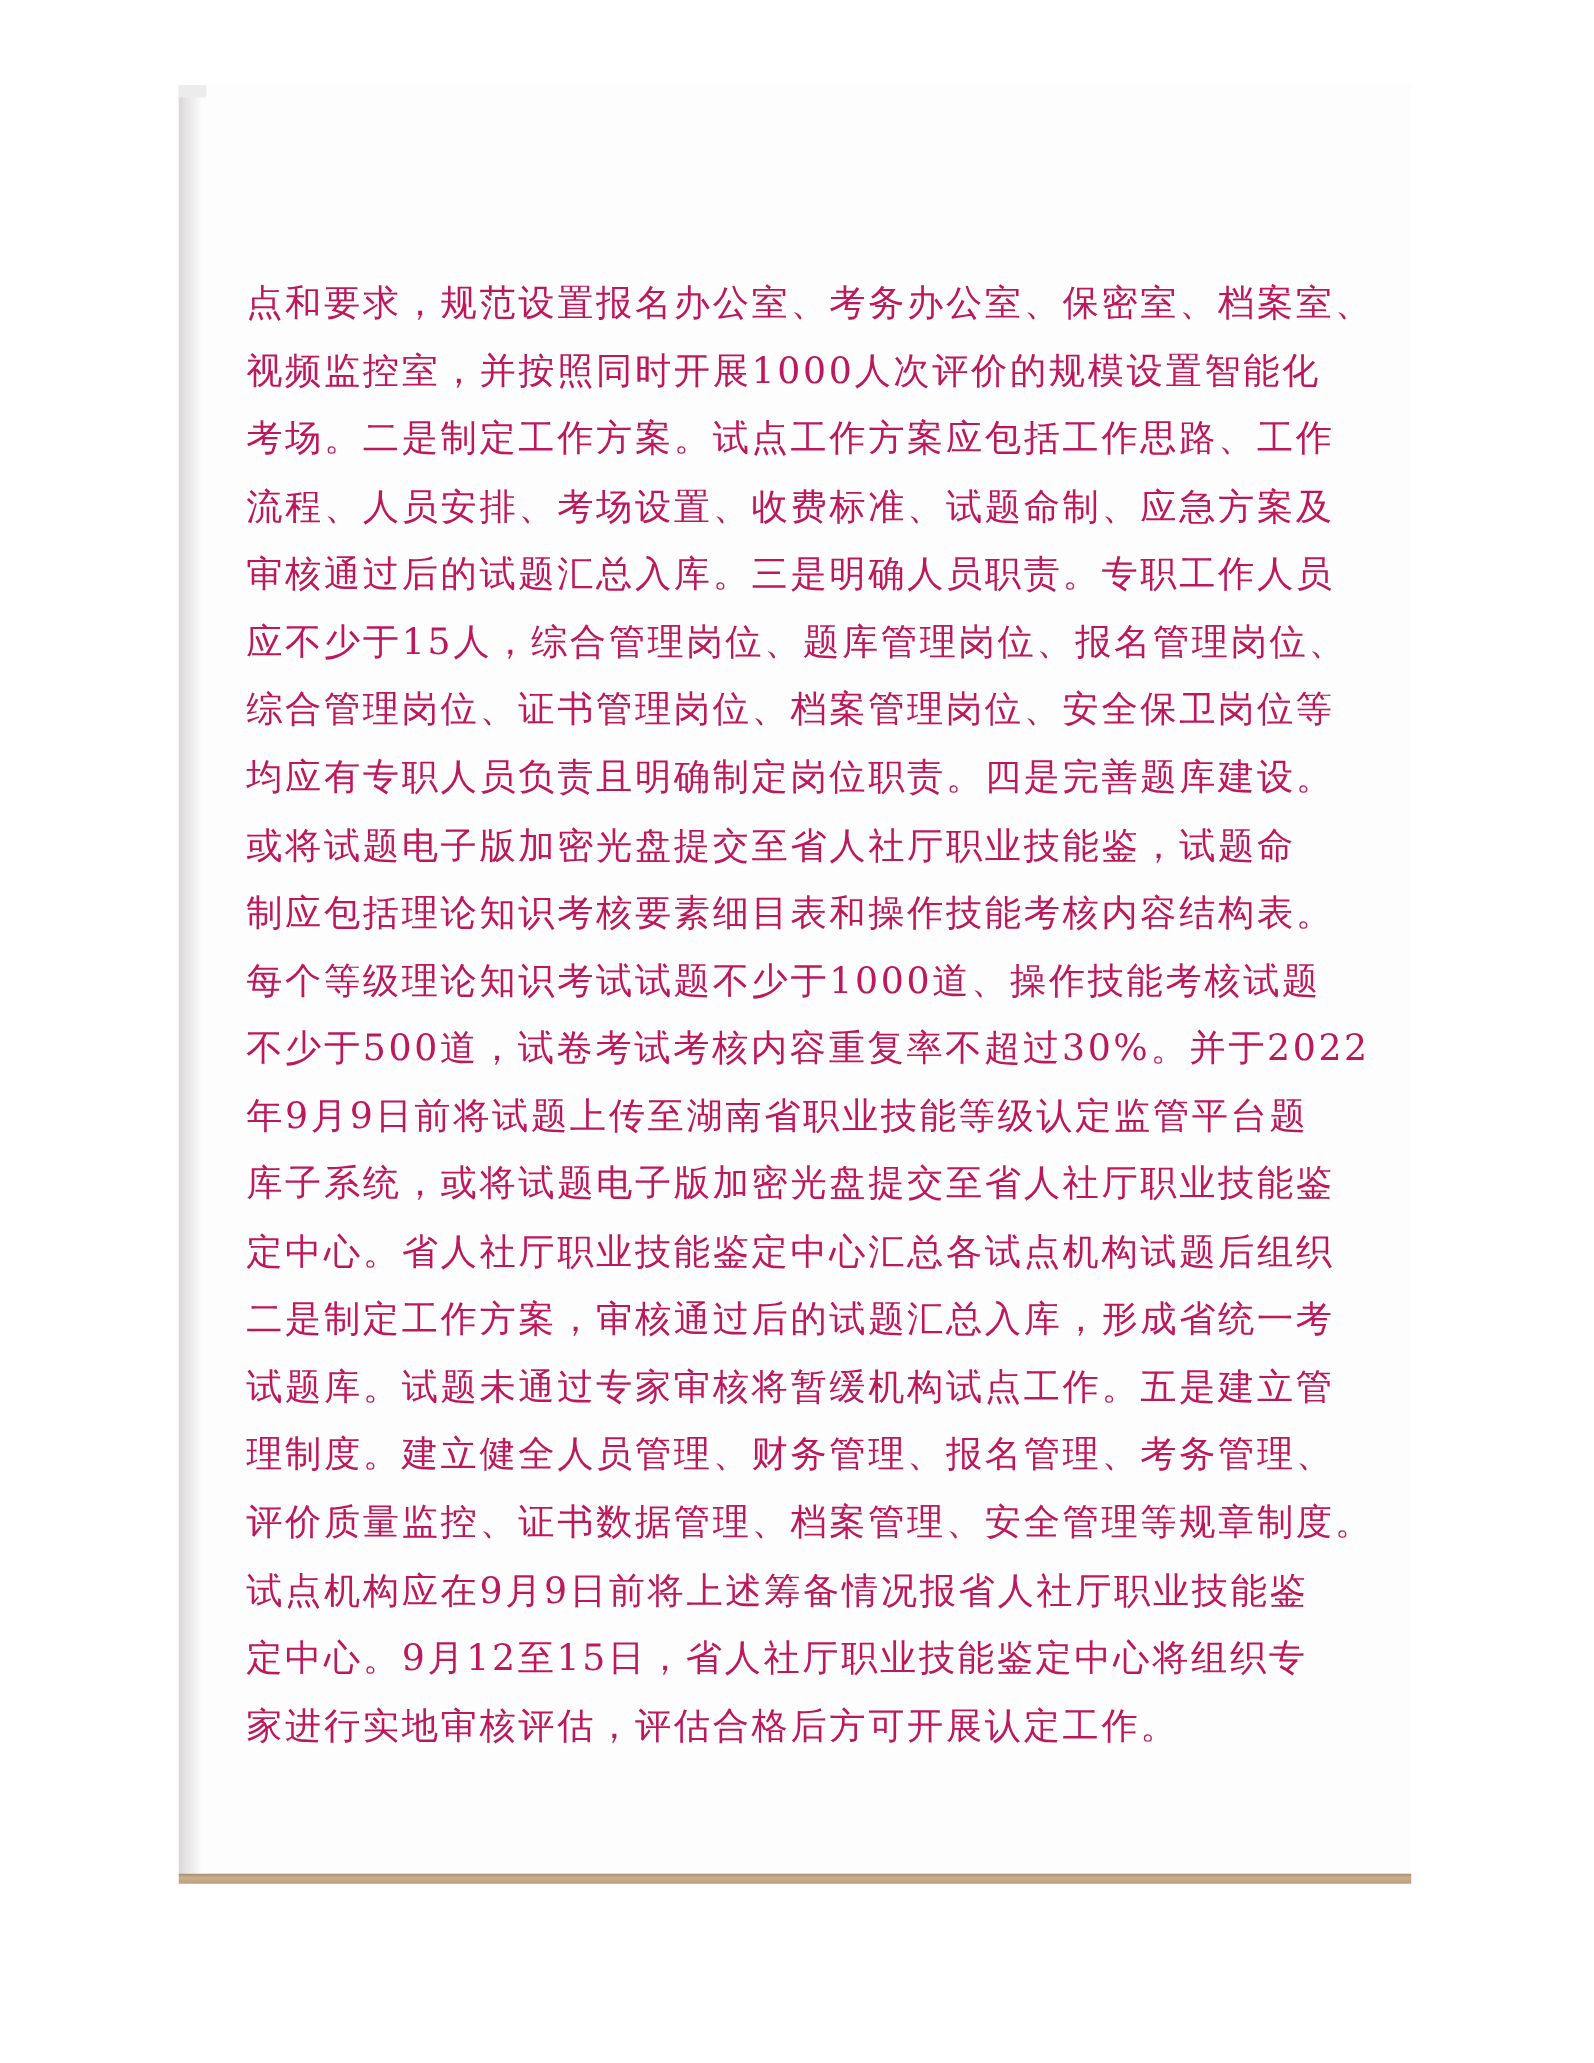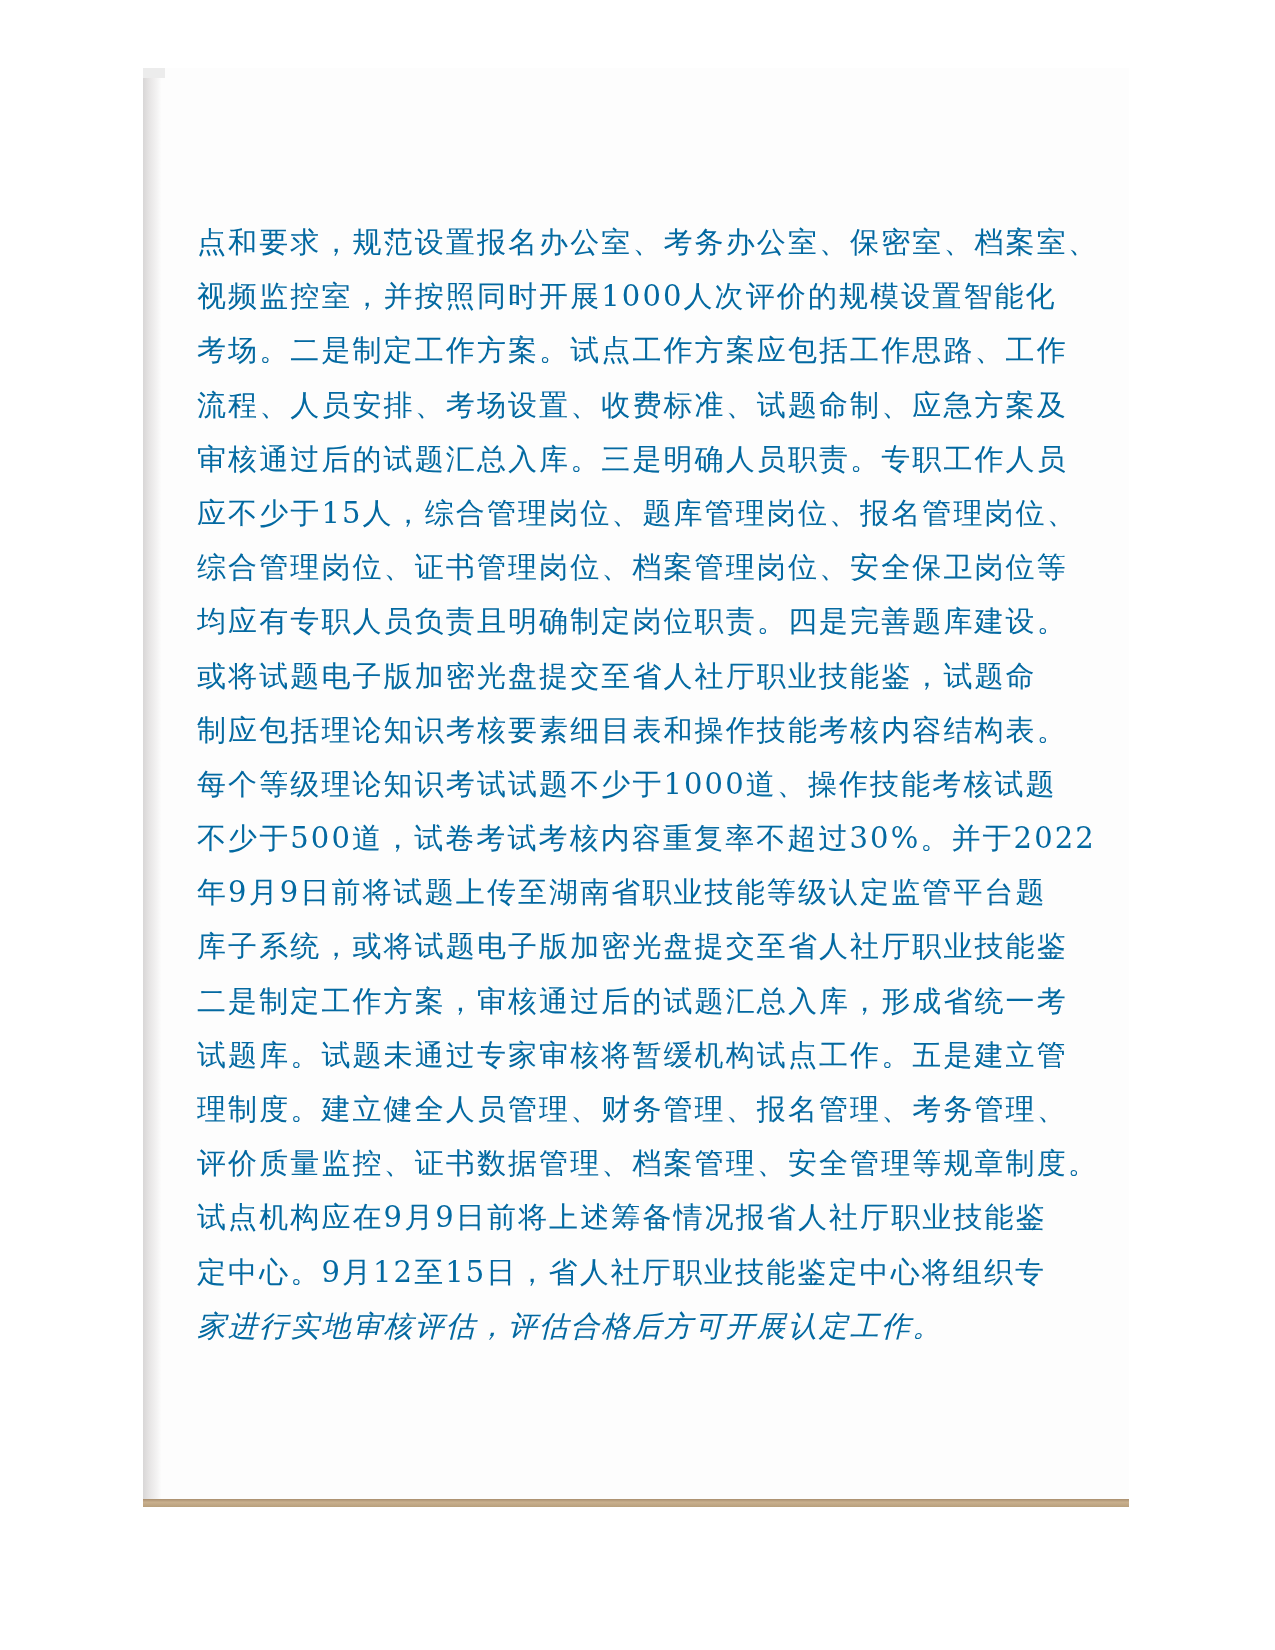--- a/index.html
+++ b/index.html
@@ -56,29 +56,28 @@
       position: absolute;
       left: 197px;
       top: 215px;
       width: 760px;
     }
     .doc-line {
       display: block;
       height: 54.2px;
       line-height: 54.2px;
       font-size: 29px;
-      color: #0369a1;
+      color: #be185d;
       white-space: nowrap;
       letter-spacing: 2.1px;
       text-align: justify;
       text-align-last: justify;
     }
     .doc-line.last {
       text-align-last: left;
-      font-style: italic;
     }
   </style>
 </head>
 <body>
 
 <div class="photo-backdrop"></div>
 <div class="paper-sheet"></div>
 <div class="paper-left-edge"></div>
 <div class="paper-top-corner"></div>
 <div class="table-edge"></div>
@@ -91,20 +90,21 @@
   <span class="doc-line">审核通过后的试题汇总入库。三是明确人员职责。专职工作人员</span>
   <span class="doc-line">应不少于15人，综合管理岗位、题库管理岗位、报名管理岗位、</span>
   <span class="doc-line">综合管理岗位、证书管理岗位、档案管理岗位、安全保卫岗位等</span>
   <span class="doc-line">均应有专职人员负责且明确制定岗位职责。四是完善题库建设。</span>
   <span class="doc-line">或将试题电子版加密光盘提交至省人社厅职业技能鉴，试题命</span>
   <span class="doc-line">制应包括理论知识考核要素细目表和操作技能考核内容结构表。</span>
   <span class="doc-line">每个等级理论知识考试试题不少于1000道、操作技能考核试题</span>
   <span class="doc-line">不少于500道，试卷考试考核内容重复率不超过30%。并于2022</span>
   <span class="doc-line">年9月9日前将试题上传至湖南省职业技能等级认定监管平台题</span>
   <span class="doc-line">库子系统，或将试题电子版加密光盘提交至省人社厅职业技能鉴</span>
+  <span class="doc-line">定中心。省人社厅职业技能鉴定中心汇总各试点机构试题后组织</span>
   <span class="doc-line">二是制定工作方案，审核通过后的试题汇总入库，形成省统一考</span>
   <span class="doc-line">试题库。试题未通过专家审核将暂缓机构试点工作。五是建立管</span>
   <span class="doc-line">理制度。建立健全人员管理、财务管理、报名管理、考务管理、</span>
   <span class="doc-line">评价质量监控、证书数据管理、档案管理、安全管理等规章制度。</span>
   <span class="doc-line">试点机构应在9月9日前将上述筹备情况报省人社厅职业技能鉴</span>
   <span class="doc-line">定中心。9月12至15日，省人社厅职业技能鉴定中心将组织专</span>
   <span class="doc-line last">家进行实地审核评估，评估合格后方可开展认定工作。</span>
 </div>
 
 </body></html>

